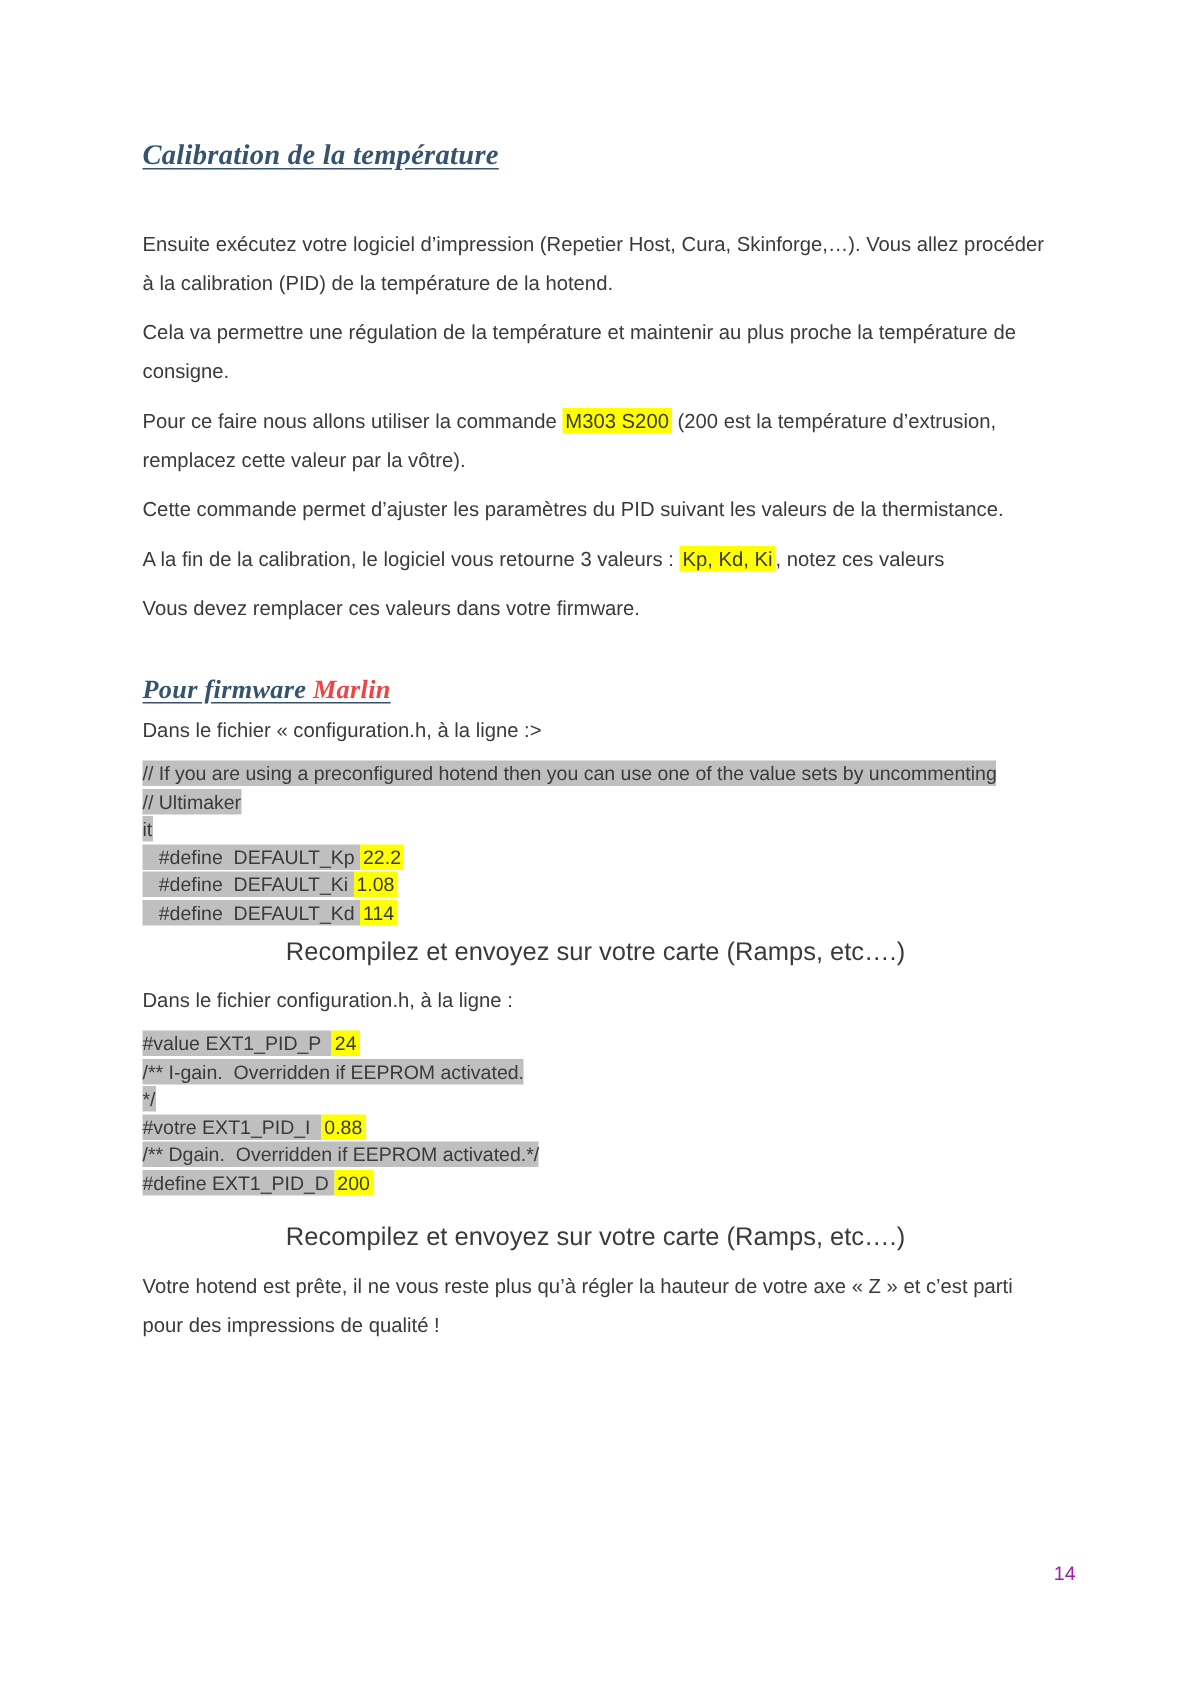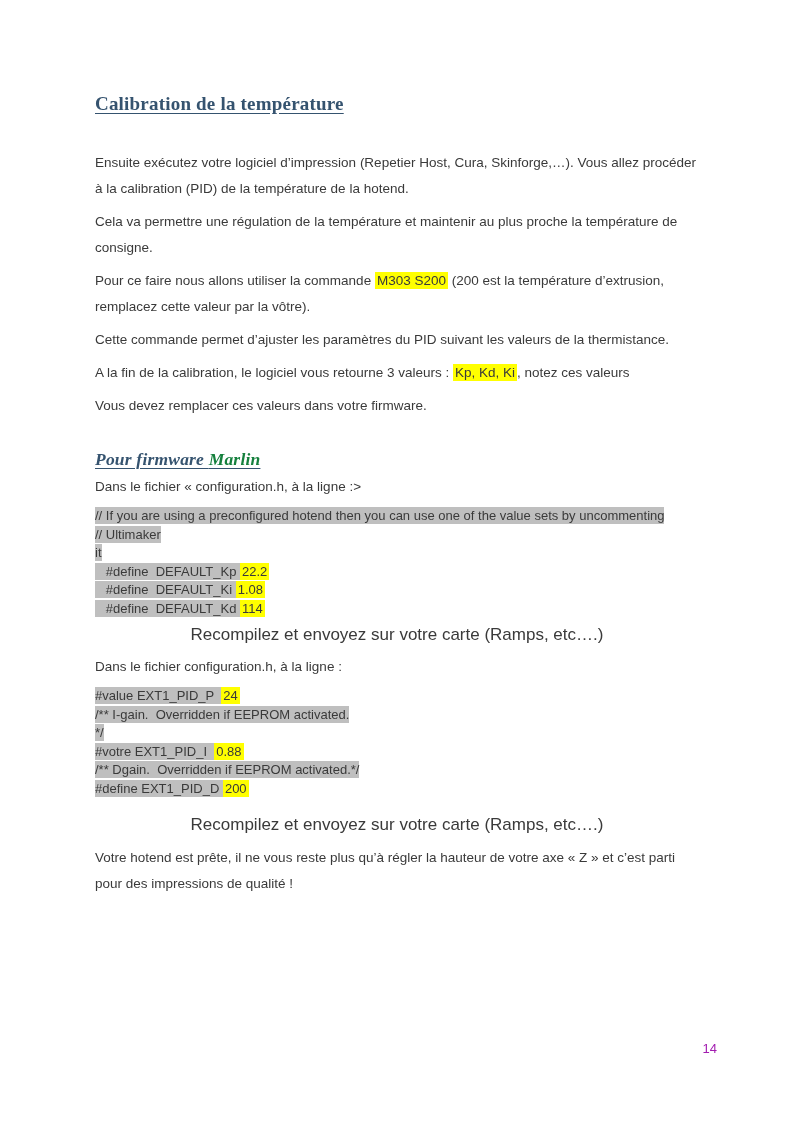--- a/index.html
+++ b/index.html
@@ -15,20 +15,21 @@
   }
   .content {
     position:absolute;
     left:95px;
     top:92px;
     width:604px;
   }
   
   .doc-title {
     font-family:"Liberation Serif", serif;
+    font-style:italic;
     font-weight:600;
     font-size:19px;
     line-height:24px;
     color:#35536f;
     text-decoration:underline;
     text-underline-offset:3px;
     margin-bottom:34px;
     letter-spacing:0.2px;
   }
   .section-heading {
@@ -37,21 +38,21 @@
     font-weight:600;
     font-size:17.5px;
     line-height:24px;
     color:#35536f;
     text-decoration:underline;
     text-underline-offset:3px;
     margin-top:28px;
     margin-bottom:4px;
     letter-spacing:0.2px;
   }
-  .heading-accent { color:#15803d; }
+  .heading-accent { color:#ef4444; }
   .body-p {
     font-size:13.5px;
     line-height:26px;
     margin-bottom:7px;
   }
   .code-intro {
     font-size:13.5px;
     line-height:24px;
     margin-bottom:8px;
   }

